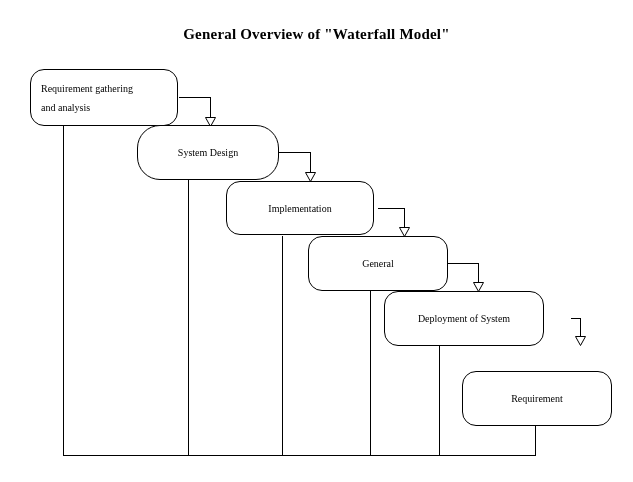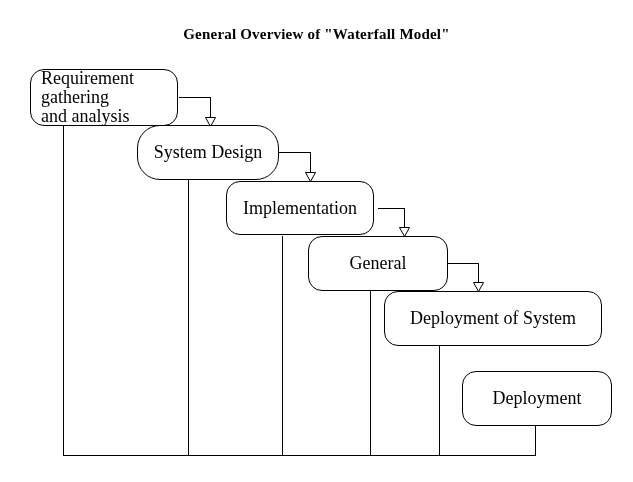--- a/index.html
+++ b/index.html
@@ -28,21 +28,21 @@
     letter-spacing: 0.2px;
   }
   .stage-box {
     position: absolute;
     box-sizing: border-box;
     border: 1px solid #000000;
     border-radius: 14px;
     background: #ffffff;
     color: #000000;
     font-family: "Liberation Serif", "DejaVu Serif", serif;
-    font-size: 18px;
+    font-size: 10px;
     line-height: 19px;
     display: flex;
     align-items: center;
     z-index: 3;
   }
   .stage-box .stage-label {
     display: block;
     width: 100%;
     white-space: pre-line;
   }
@@ -130,21 +130,21 @@
   </div>
 
   <div class="stage-box align-center" style="left:226px; top:181px; width:148px; height:54px;">
     <span class="stage-label">Implementation</span>
   </div>
 
   <div class="stage-box align-center" style="left:308px; top:236px; width:140px; height:55px;">
     <span class="stage-label">General</span>
   </div>
 
-  <div class="stage-box align-center" style="left:384px; top:291px; width:218px; height:55px;">
+  <div class="stage-box align-center" style="left:384px; top:291px; width:160px; height:55px;">
     <span class="stage-label">Deployment of System</span>
   </div>
 
   <div class="stage-box align-center" style="left:462px; top:371px; width:150px; height:55px;">
-    <span class="stage-label">Deployment</span>
+    <span class="stage-label">Requirement</span>
   </div>
 
 </div>
 
 </body></html>

